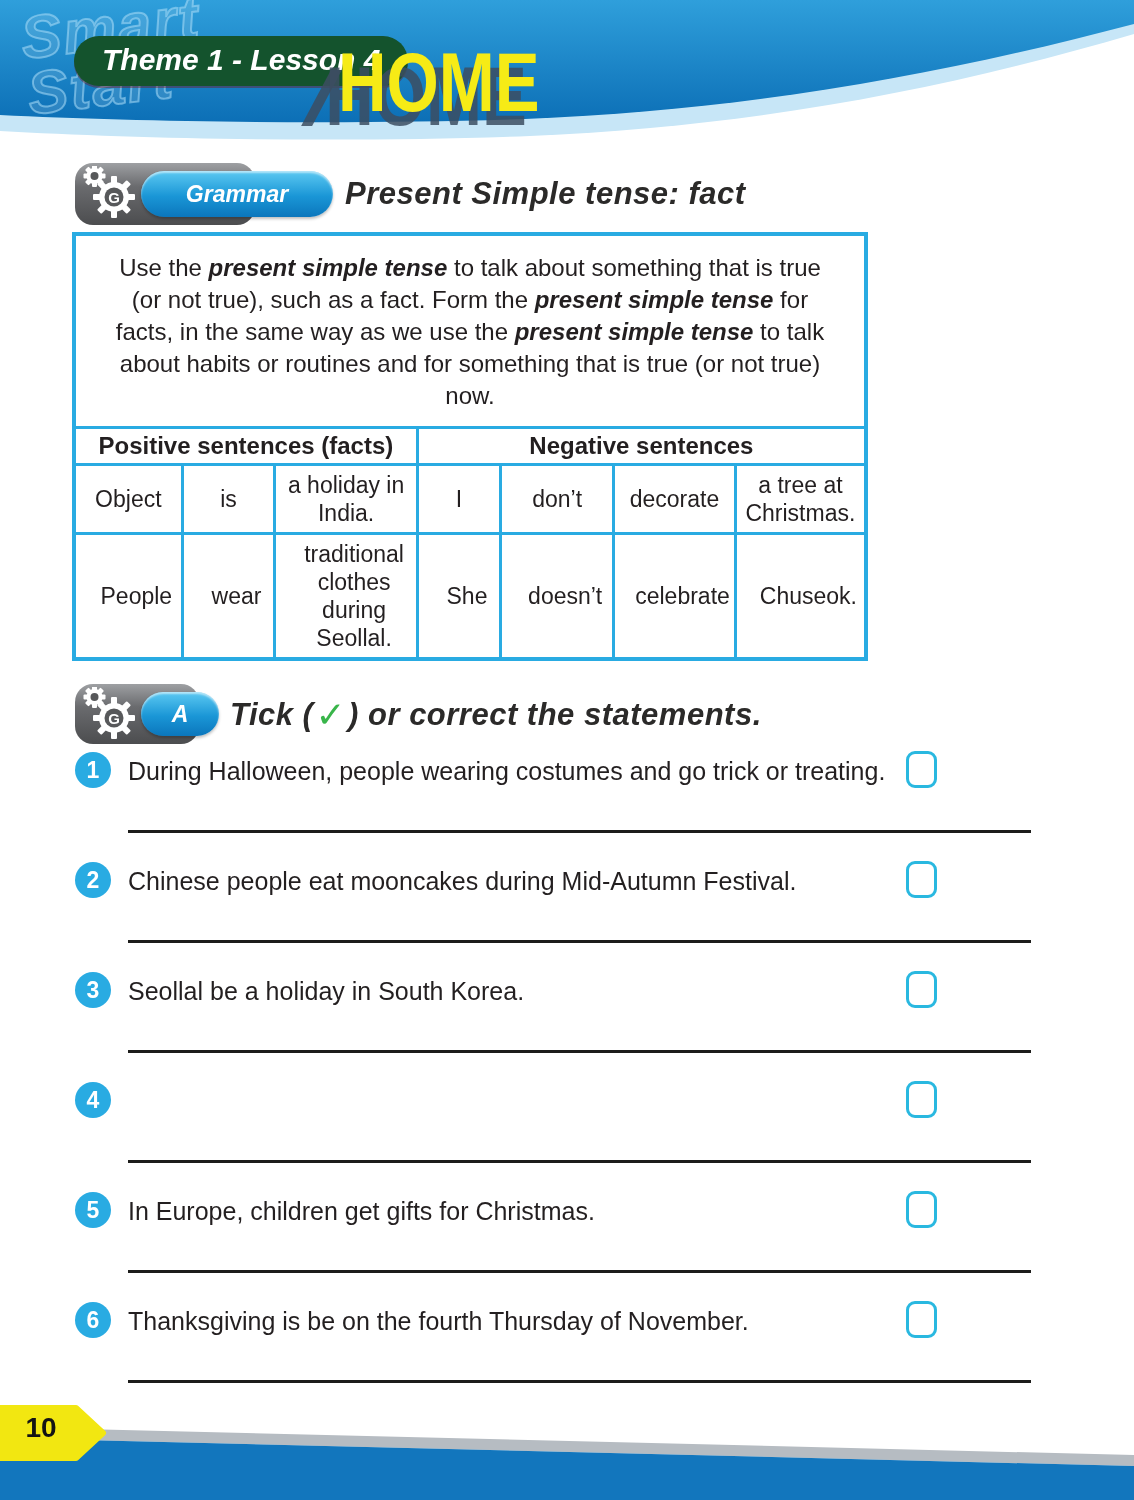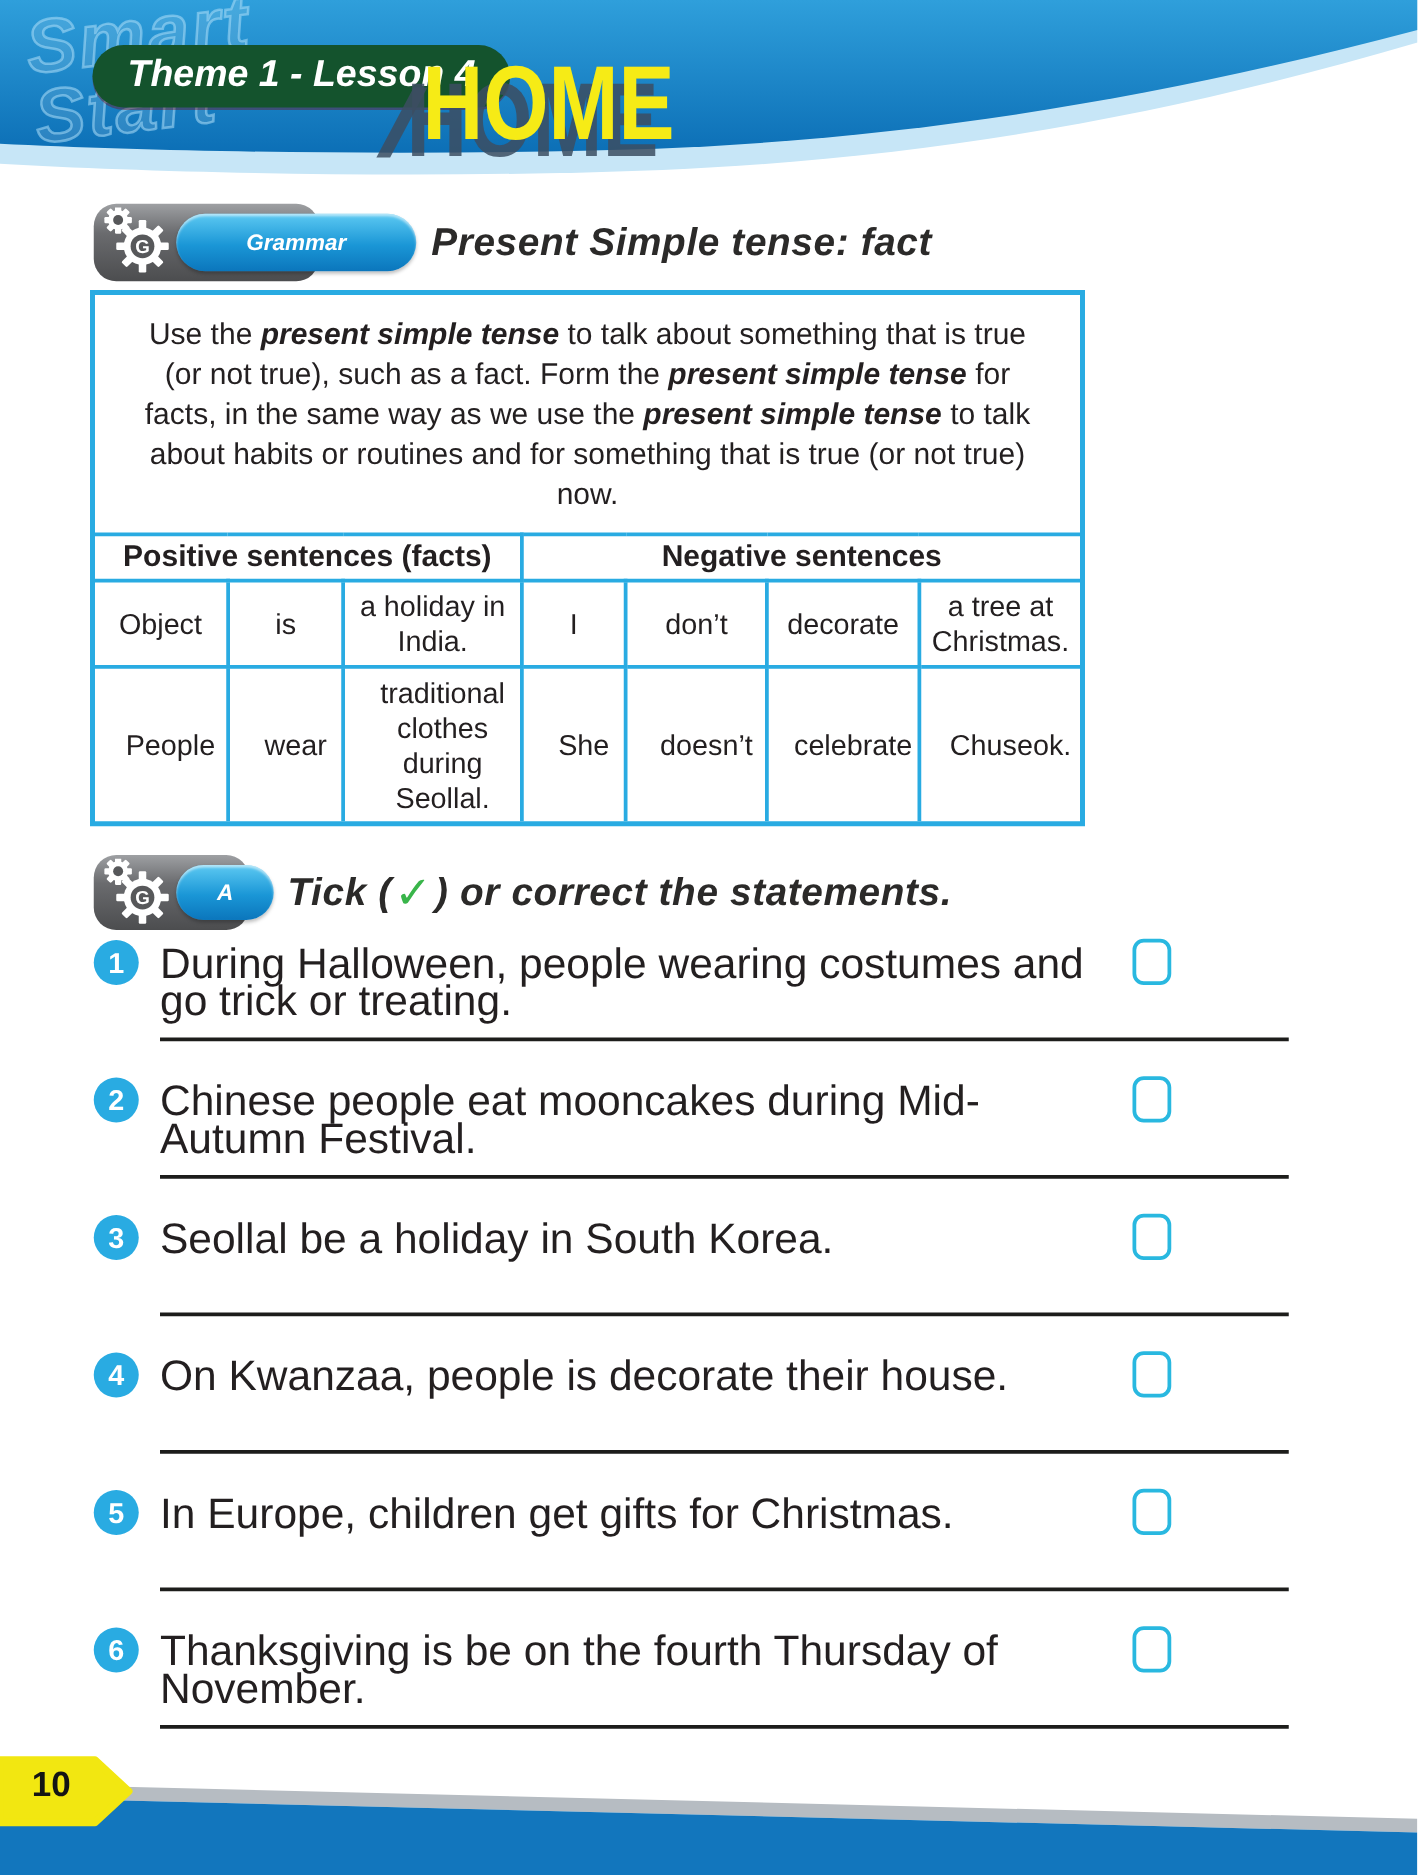--- a/index.html
+++ b/index.html
@@ -49,21 +49,21 @@
   .badge .gray {
     position:absolute; left:0; top:0; height:100%;
     border-radius:18px;
     background:linear-gradient(#9ea0a3, #6a6b6e 38%, #4c4d4f);
   }
   .badge .pill {
     position:absolute; top:8px; height:46px;
     border-radius:24px;
     background:linear-gradient(#5cc9f2, #1a96d6 55%, #0b76bc);
     box-shadow:inset 0 2px 2px rgba(255,255,255,0.55), 0 2px 3px rgba(0,0,0,0.25);
-    color:#ffffff; font-weight:bold; font-style:italic; font-size:18px;
+    color:#ffffff; font-weight:bold; font-style:italic; font-size:23px;
     display:flex; align-items:center; justify-content:center;
   }
   .badge svg.gears { position:absolute; left:6px; top:3px; }
 
   .section-heading {
     position:absolute;
     font-size:31px; font-weight:bold; font-style:italic; color:#2b2a29;
     letter-spacing:0.5px;
   }
   .check {
@@ -101,21 +101,21 @@
   .statements { position:absolute; left:0; top:750px; width:1134px; }
   .item { position:relative; height:110px; }
   .item .num {
     position:absolute; left:75px; top:2px; width:36px; height:36px;
     background:#29abe2; border-radius:50%;
     color:#fff; font-weight:bold; font-size:23px;
     display:flex; align-items:center; justify-content:center;
   }
   .item .stext {
     position:absolute; left:128px; top:6px; width:772px;
-    font-size:34px; color:#231f20; line-height:30px;
+    font-size:25px; color:#231f20; line-height:30px;
   }
   .item .cbox {
     position:absolute; left:906px; top:1px; width:31px; height:37px;
     border:3.5px solid #29b8e0; border-radius:9px; background:#fff;
   }
   .item .aline {
     position:absolute; left:128px; top:80px; width:903px; height:0;
     border-top:3.5px solid #1d1d1b;
   }
 
@@ -273,21 +273,20 @@
     <div class="aline"></div>
   </div>
   <div class="item">
     <div class="num">3</div>
     <div class="stext">Seollal be a holiday in South Korea.</div>
     <div class="cbox"></div>
     <div class="aline"></div>
   </div>
   <div class="item">
     <div class="num">4</div>
-    <div class="stext">On Kwanzaa, people is decorate their house.</div>
     <div class="cbox"></div>
     <div class="aline"></div>
   </div>
   <div class="item">
     <div class="num">5</div>
     <div class="stext">In Europe, children get gifts for Christmas.</div>
     <div class="cbox"></div>
     <div class="aline"></div>
   </div>
   <div class="item">

